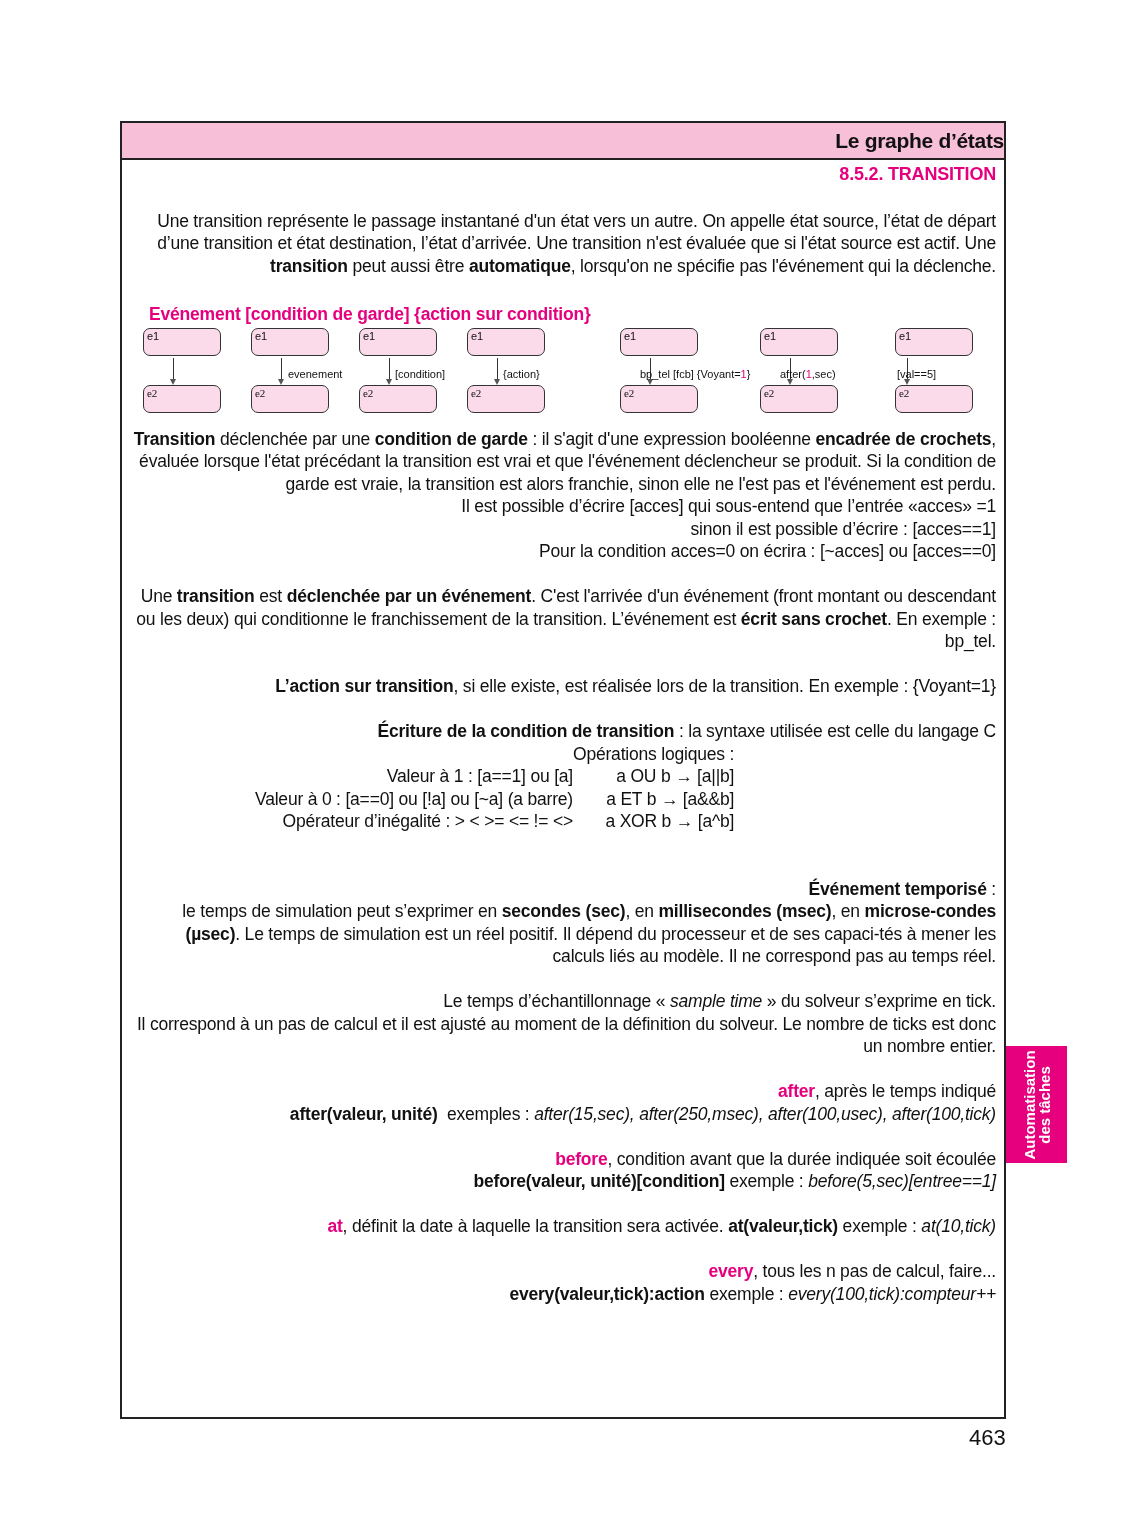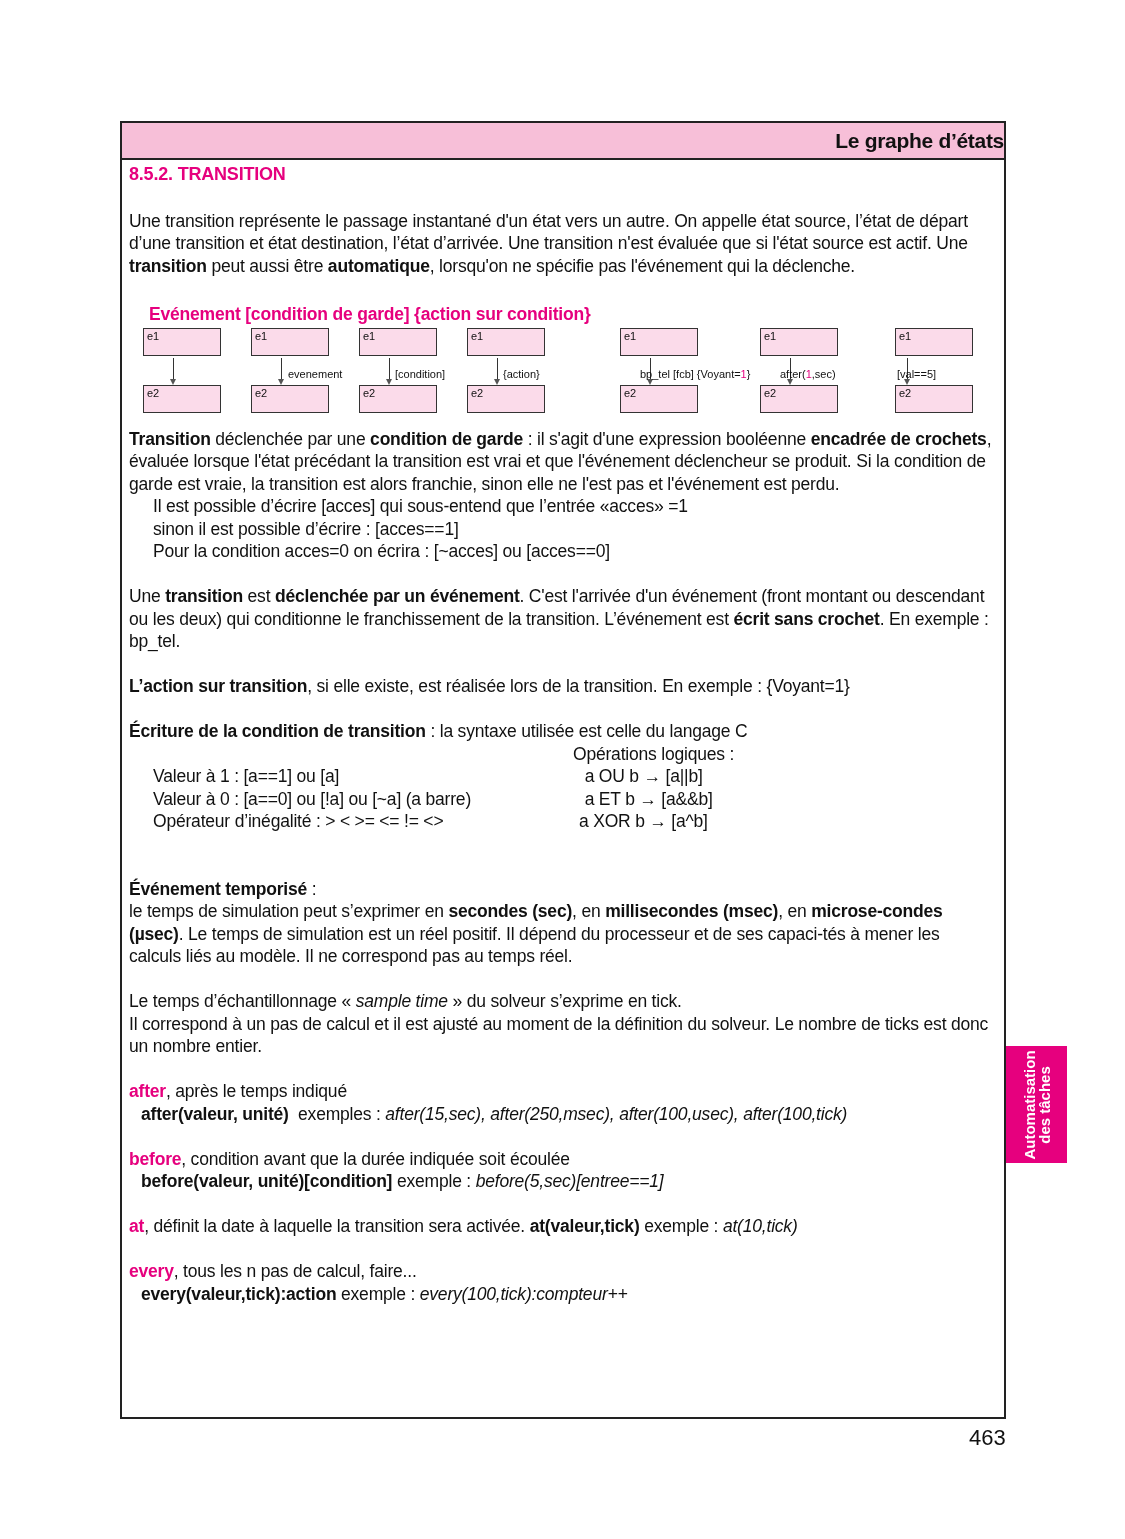--- a/index.html
+++ b/index.html
@@ -3,29 +3,29 @@
 <meta charset="utf-8">
 <style>
   html, body { margin:0; padding:0; background:#fff; }
   body { width:1125px; height:1539px; position:relative; font-family:"Liberation Sans", sans-serif; color:#111; }
   .frame { position:absolute; left:120px; top:121px; width:882px; height:1294px; border:2px solid #222; box-sizing:content-box; }
   .header { height:35px; background:#f7bfd8; border-bottom:2px solid #222; display:flex; align-items:center; justify-content:flex-end; }
   .header span { font-weight:bold; font-size:21px; letter-spacing:-0.3px; }
   .content { position:absolute; left:7px; top:40px; right:8px; font-size:17.5px; line-height:22.5px; letter-spacing:-0.2px; }
   .pink { color:#e6007e; }
   .sec-title { font-weight:bold; font-size:18px; color:#e6007e; margin:0; height:24px; }
-  p { margin:0; }
+  p { margin:0;text-align:right; }
   .gap { height:22.5px; }
   .indent { padding-left:24px; }
   .indent2 { padding-left:12px; }
   .diag-title { text-align:left; font-weight:bold; color:#e6007e; font-size:17.5px; margin-top:26px; padding-left:20px; }
   .diagram { position:relative; height:90px; margin-top:2px; }
   .tr { position:absolute; top:0; width:230px; height:90px; }
-  .st { position:absolute; left:0; width:78px; height:28px; border:1.3px solid #333; border-radius:0; background:#fbdbea; font-size:11px; line-height:12px; padding:1px 3px; box-sizing:border-box; }
-  .st.top { top:0; } .st.bot { top:57px; }
+  .st { position:absolute; left:0; width:78px; height:28px; border:1.3px solid #333; border-radius:7px; background:#fbdbea; font-size:11px; line-height:12px; padding:1px 3px; box-sizing:border-box; }
+  .st.top { top:0; } .st.bot { top:57px;font-family:Liberation Serif, serif; }
   .arrow { position:absolute; left:30px; top:30px; width:1px; height:25px; background:#333; }
   .arrow:after { content:""; position:absolute; left:-3px; bottom:-2px; border-left:3.5px solid transparent; border-right:3.5px solid transparent; border-top:6px solid #555; }
   .lbl { position:absolute; left:37px; top:35px; font-size:11px; white-space:nowrap; letter-spacing:0; }
   .two-col { display:flex; }
   .two-col .left { width:420px; padding-top:22.5px; }
   .two-col .right { padding-left:0; }
   .side-tab { position:absolute; left:1006px; top:1046px; width:61px; height:117px; background:#e6007e; color:#fff; font-weight:bold; font-size:15px; line-height:15px; display:flex; align-items:center; justify-content:center; }
   .side-tab div { transform:rotate(-90deg); text-align:center; white-space:nowrap; }
   .page-num { position:absolute; left:969px; top:1425px; font-size:22px; }
   b { font-weight:bold; }

